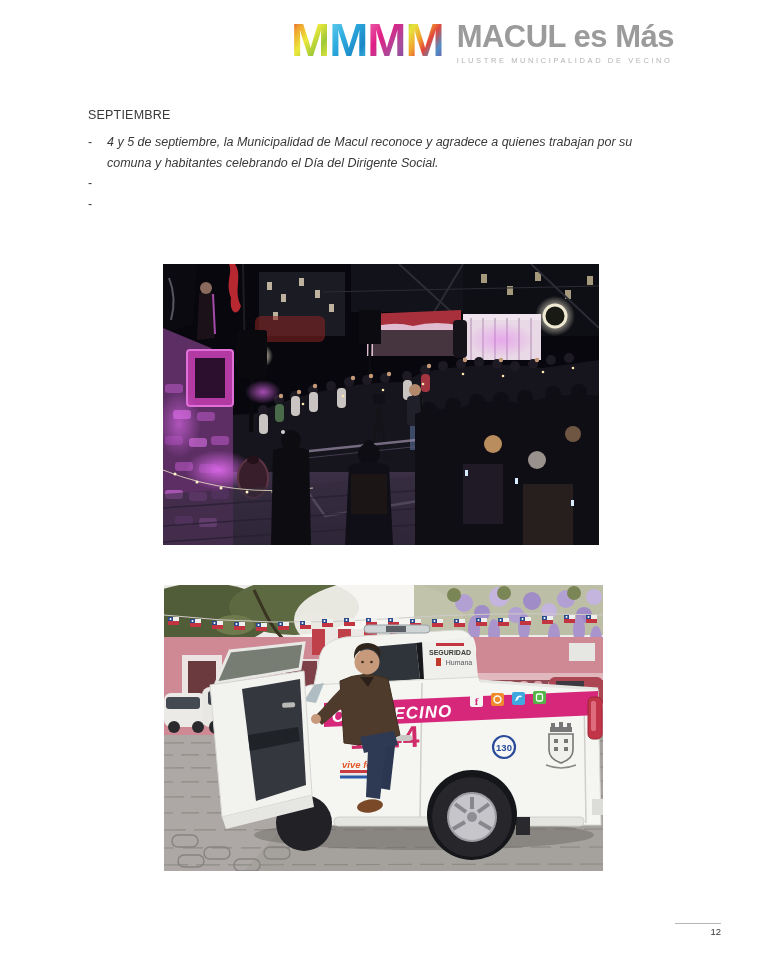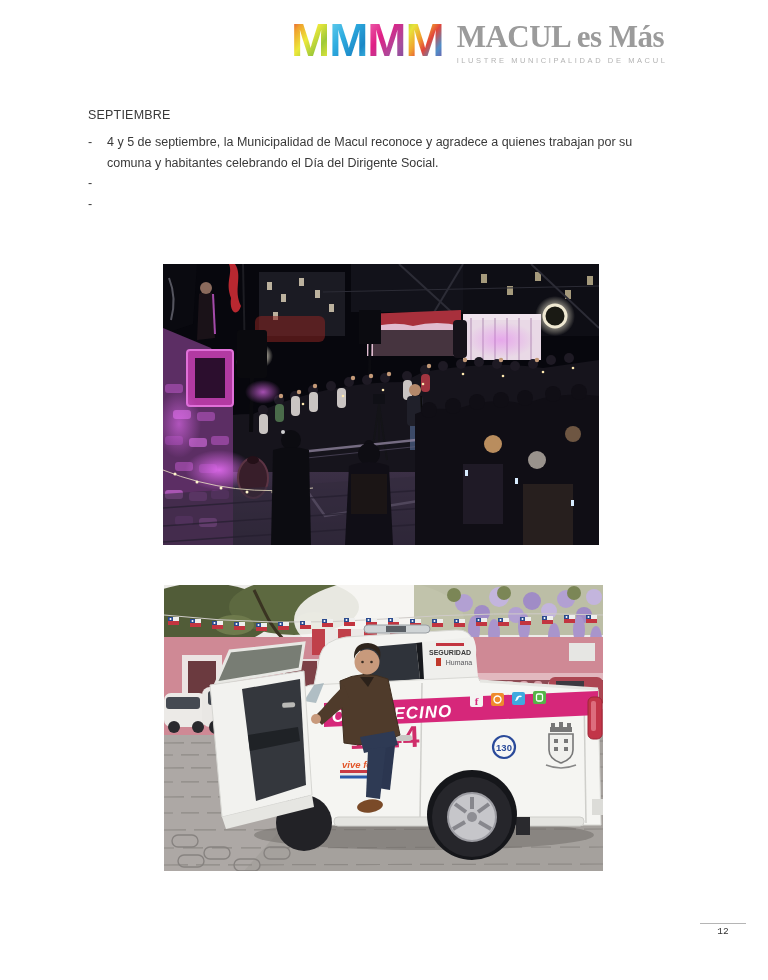--- a/index.html
+++ b/index.html
@@ -12,53 +12,53 @@
   .logo-ms{display:flex;line-height:1;letter-spacing:-1px;}
   .logo-ms span{
     font-size:47px;font-weight:900;line-height:1;
     -webkit-background-clip:text;background-clip:text;color:transparent;
   }
   .m1{background-image:linear-gradient(130deg,#e2453a 5%,#f0a32e 22%,#ece83a 45%,#9ec939 70%,#d8e23c 90%);}
   .m2{background-image:linear-gradient(130deg,#6fd4ef 0%,#2fade0 40%,#1b87c6 75%,#45c1e8 100%);}
   .m3{background-image:linear-gradient(130deg,#ef6fb4 0%,#e01f85 40%,#a4509e 75%,#7e4b9b 100%);}
   .m4{background-image:linear-gradient(125deg,#8cc63f 0%,#e8e23a 22%,#f0a32e 42%,#e2453a 58%,#4f8fc9 78%,#7c4a9e 100%);}
   .logo-textblock{margin-top:5px;}
-  .logo-title{font-size:31px;font-weight:700;color:#9b9b9b;line-height:1;letter-spacing:-0.5px;white-space:nowrap;font-family:Liberation Serif, serif;}
+  .logo-title{font-size:31px;font-weight:700;color:#9b9b9b;line-height:1;letter-spacing:-0.5px;white-space:nowrap;}
   .logo-subtitle{font-size:7.5px;font-weight:400;color:#b3b3b3;letter-spacing:2.6px;margin-top:4px;white-space:nowrap;}
   
   .content{position:absolute;left:88px;top:108px;width:592px;font-size:12.5px;}
   .section-heading{font-size:12.5px;font-weight:400;margin:0 0 10px 0;letter-spacing:.2px;}
   .bullet-list{margin:0;padding:0;list-style:none;}
   .bullet-item{display:flex;line-height:20.6px;}
   .bullet-marker{width:19px;flex:none;}
-  .bullet-text{white-space:pre-line;}
+  .bullet-text{white-space:pre-line;font-style:italic;}
   
   .photo{position:absolute;overflow:hidden;}
   .photo svg{display:block;}
   .photo-night{left:163px;top:264px;width:436px;height:281px;}
   .photo-truck{left:164px;top:585px;width:439px;height:286px;}
   
   .footer-pagenum{
-    position:absolute;left:700px;top:923px;width:46px;border-top:1.5px solid #b5b5b5;
-    text-align:center;font-size:9.5px;color:#333;padding-top:2px;font-family:Liberation Mono, monospace;
+    position:absolute;left:675px;top:923px;width:46px;border-top:1.5px solid #b5b5b5;
+    text-align:right;font-size:9.5px;color:#333;padding-top:2px;
   }
 </style>
 </head>
 <body>
 
 <div class="logo">
   <div class="logo-ms">
     <span class="m1">M</span>
     <span class="m2">M</span>
     <span class="m3">M</span>
     <span class="m4">M</span>
   </div>
   <div class="logo-textblock">
     <div class="logo-title">MACUL es Más</div>
-    <div class="logo-subtitle">ILUSTRE MUNICIPALIDAD DE MACUL</div>
+    <div class="logo-subtitle">ILUSTRE MUNICIPALIDAD DE VECINO</div>
   </div>
 </div>
 
 <div class="content">
   <p class="section-heading">SEPTIEMBRE</p>
   <ul class="bullet-list">
     <li class="bullet-item">
       <span class="bullet-marker">-</span>
       <span class="bullet-text">4 y 5 de septiembre, la Municipalidad de Macul reconoce y agradece a quienes trabajan por su
 comuna y habitantes celebrando el Día del Dirigente Social.</span>

